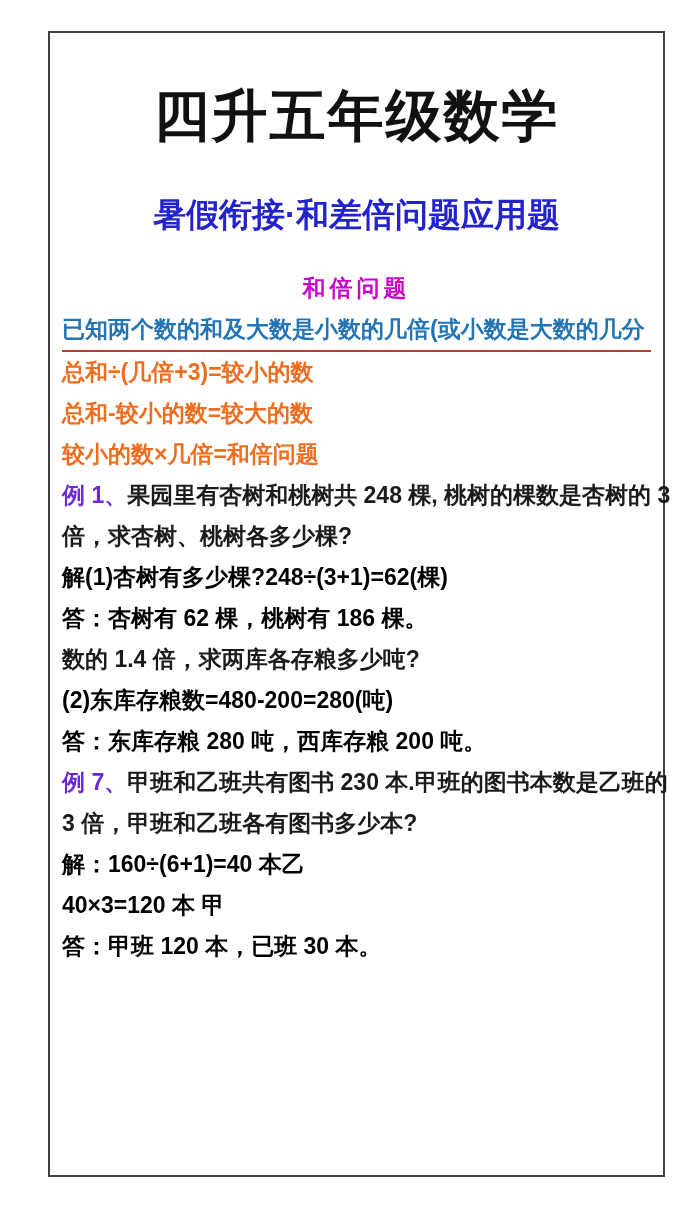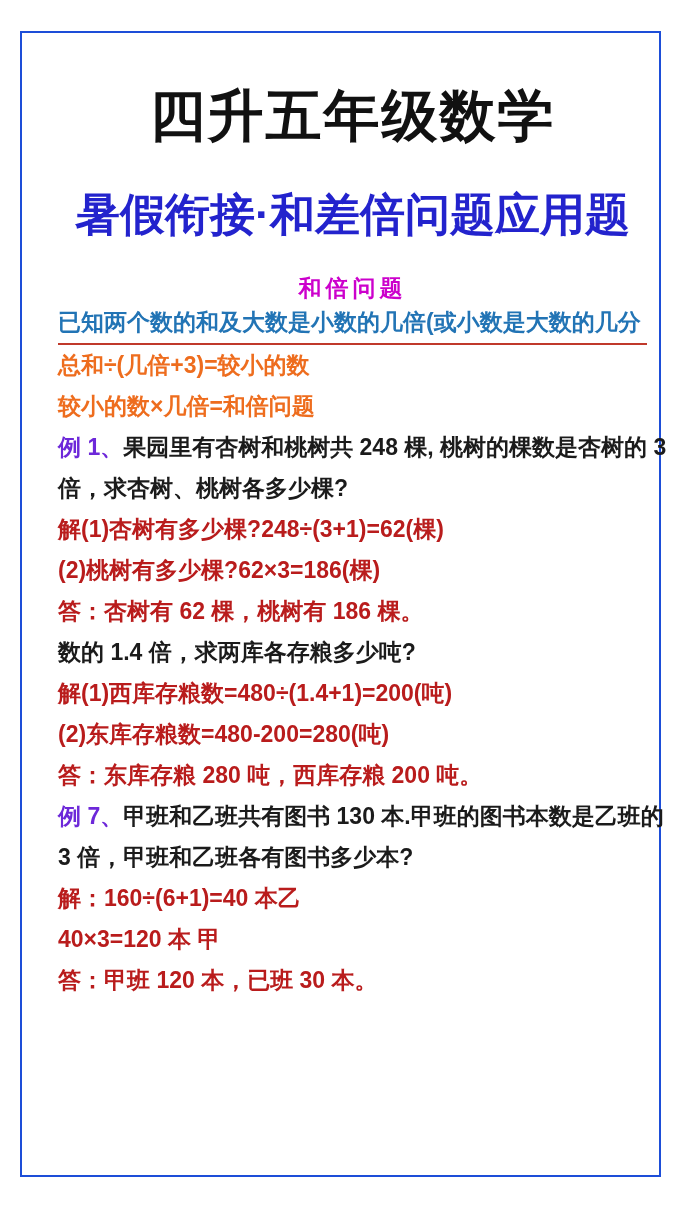--- a/index.html
+++ b/index.html
@@ -9,118 +9,116 @@
   }
   body {
     width: 680px;
     height: 1209px;
     position: relative;
     font-family: "Liberation Sans", sans-serif;
     overflow: hidden;
   }
   .frame {
     position: absolute;
-    left: 20px;
+    left: 48px;
     top: 31px;
     width: 613px;
     height: 1142px;
-    border: 2px solid #1d4ed8;
+    border: 2px solid #404040;
     background: #ffffff;
     box-sizing: content-box;
-    padding-left: 24px;
   }
   .inner {
     padding: 0 12px;
   }
   .title {
     margin: 50px 0 0 0;
     text-align: center;
     font-family: "DejaVu Serif", serif;
     font-weight: bold;
     font-size: 56px;
     line-height: 64px;
     letter-spacing: 2px;
     color: #111111;
   }
   .subtitle {
     margin: 49px 0 0 0;
     text-align: center;
     font-weight: bold;
-    font-size: 45px;
+    font-size: 33px;
     line-height: 38px;
     color: #2323cd;
   }
   .section-heading {
     margin: 40px 0 0 0;
     text-align: center;
     font-weight: bold;
     font-size: 23px;
     line-height: 28px;
     letter-spacing: 4px;
     color: #cc00cc;
   }
   .bodytext {
-    margin-top: 0;
+    margin-top: 7px;
     font-size: 23px;
     line-height: 41px;
     font-weight: bold;
     color: #1b1b1b;
   }
   .bodytext p {
     margin: 0;
     white-space: nowrap;
   }
   .def-line {
     color: #2274b5;
     border-bottom: 2px solid #c0392b;
   }
   .t-term { color: #cc00cc; }
   .t-period { color: #e3241f; }
   .t-formula { color: #ee6d1e; }
   .t-label { color: #6d28d9; }
-  .t-solution { color: #b91c1c; }
+  .t-solution { color: #000000; }
 </style>
 </head>
 <body>
 
 <div class="frame">
   <div class="inner">
 
     <h1 class="title">四升五年级数学</h1>
 
     <h2 class="subtitle">暑假衔接·和差倍问题应用题</h2>
 
     <h3 class="section-heading">和倍问题</h3>
 
     <div class="bodytext">
 
       <p class="def-line">
         <span>已知两个数的和及大数是小数的几倍(或小数是大数的几分</span>
       </p>
 
       <p class="t-formula">总和÷(几倍+3)=较小的数</p>
+      <p class="t-formula">总和-较小的数=较大的数</p>
       <p class="t-formula">较小的数×几倍=和倍问题</p>
 
       <div>
         <p><span class="t-label">例 1、</span><span>果园里有杏树和桃树共 248 棵, 桃树的棵数是杏树的 3</span></p>
         <p>倍，求杏树、桃树各多少棵?</p>
         <p class="t-solution">解(1)杏树有多少棵?248÷(3+1)=62(棵)</p>
-        <p class="t-solution">(2)桃树有多少棵?62×3=186(棵)</p>
         <p class="t-solution">答：杏树有 62 棵，桃树有 186 棵。</p>
       </div>
 
       <div>
         <p>数的 1.4 倍，求两库各存粮多少吨?</p>
-        <p class="t-solution">解(1)西库存粮数=480÷(1.4+1)=200(吨)</p>
         <p class="t-solution">(2)东库存粮数=480-200=280(吨)</p>
         <p class="t-solution">答：东库存粮 280 吨，西库存粮 200 吨。</p>
       </div>
 
       <div>
-        <p><span class="t-label">例 7、</span><span>甲班和乙班共有图书 130 本.甲班的图书本数是乙班的</span></p>
+        <p><span class="t-label">例 7、</span><span>甲班和乙班共有图书 230 本.甲班的图书本数是乙班的</span></p>
         <p>3 倍，甲班和乙班各有图书多少本?</p>
         <p class="t-solution">解：160÷(6+1)=40 本乙</p>
         <p class="t-solution">40×3=120 本 甲</p>
         <p class="t-solution">答：甲班 120 本，已班 30 本。</p>
       </div>
 
     </div>
   </div>
 </div>
 

